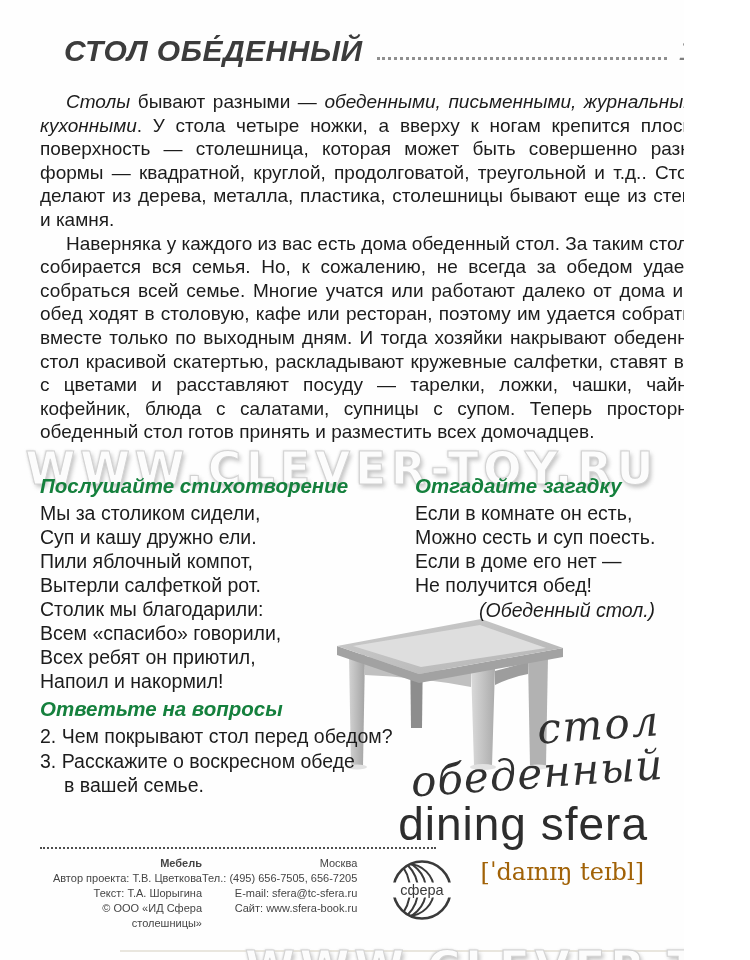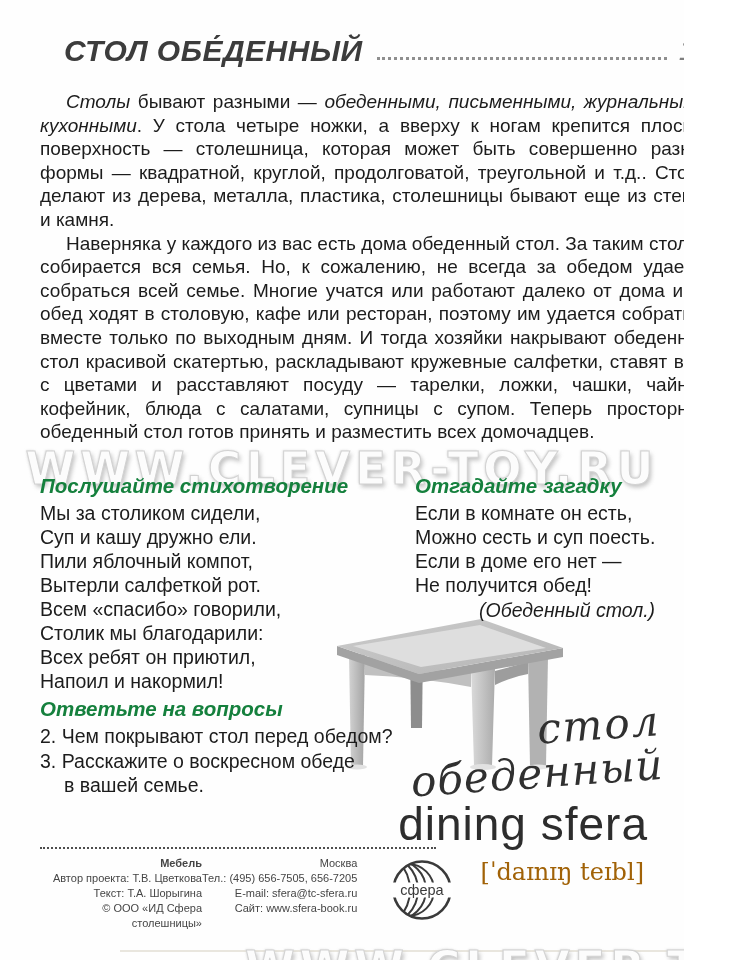--- a/index.html
+++ b/index.html
@@ -76,22 +76,22 @@
     <p><span class="it">Столы</span><span> бывают разными — </span><span class="it">обеденными, письменными, журнальными, кухонными</span><span>. У стола четыре ножки, а вверху к ногам крепится плоская поверхность — столешница, которая может быть совершенно разной формы — квадратной, круглой, продолговатой, треугольной и т.д.. Столы делают из дерева, металла, пластика, столешницы бывают еще из стекла и камня.</span></p>
     <p>Наверняка у каждого из вас есть дома обеденный стол. За таким столом собирается вся семья. Но, к сожалению, не всегда за обедом удается собраться всей семье. Многие учатся или работают далеко от дома и на обед ходят в столовую, кафе или ресторан, поэтому им удается собраться вместе только по выходным дням. И тогда хозяйки накрывают обеденный стол красивой скатертью, раскладывают кружевные салфетки, ставят вазу с цветами и расставляют посуду — тарелки, ложки, чашки, чайник, кофейник, блюда с салатами, супницы с супом. Теперь просторный обеденный стол готов принять и разместить всех домочадцев.</p>
   </div>
 
   <div class="block poem">
     <h3 class="colhead">Послушайте стихотворение</h3>
     <div class="verse">Мы за столиком сидели,</div>
     <div class="verse">Суп и кашу дружно ели.</div>
     <div class="verse">Пили яблочный компот,</div>
     <div class="verse">Вытерли салфеткой рот.</div>
+    <div class="verse">Столик мы благодарили:</div>
     <div class="verse">Всем «спасибо» говорили,</div>
-    <div class="verse">Столик мы благодарили:</div>
     <div class="verse">Всех ребят он приютил,</div>
     <div class="verse">Напоил и накормил!</div>
   </div>
 
   <div class="block riddle">
     <h3 class="colhead">Отгадайте загадку</h3>
     <div class="verse">Если в комнате он есть,</div>
     <div class="verse">Можно сесть и суп поесть.</div>
     <div class="verse">Если в доме его нет —</div>
     <div class="verse">Не получится обед!</div>

